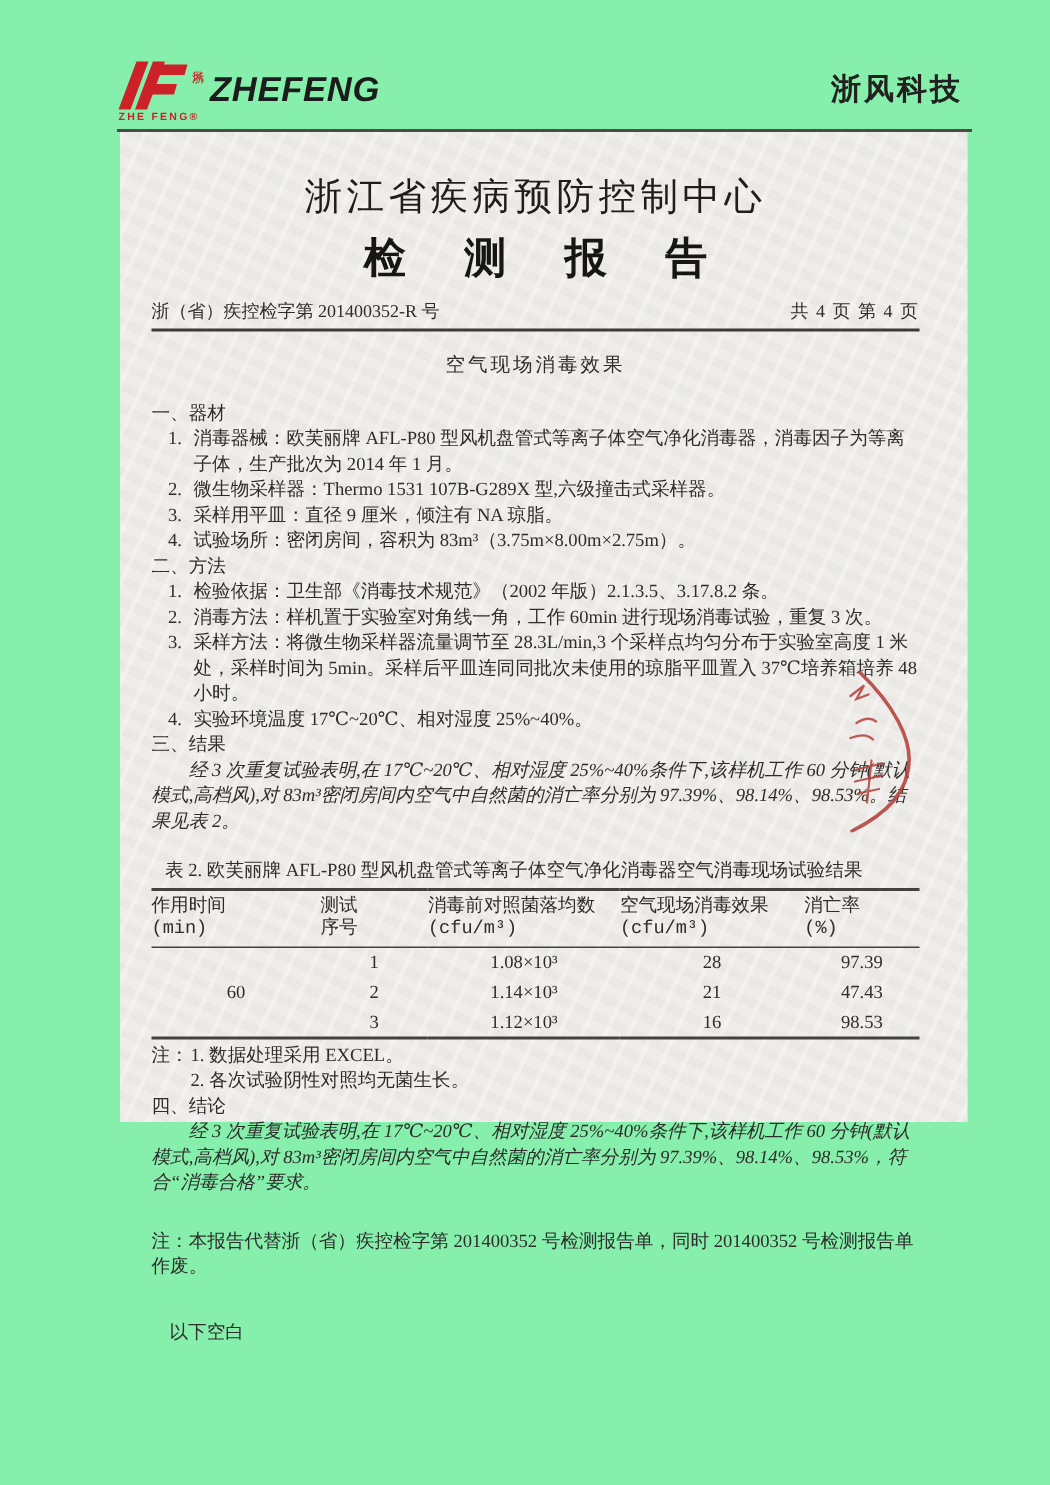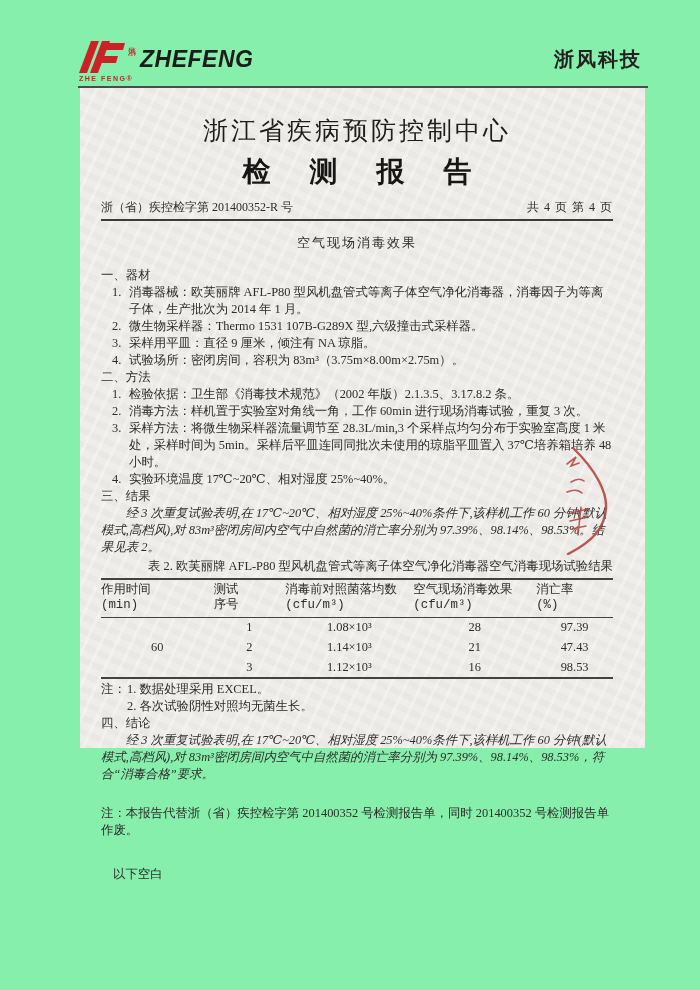--- a/index.html
+++ b/index.html
@@ -38,21 +38,21 @@
   .docno-row .right { letter-spacing:1px; }
   .title-rule { height:2px; background:#3c3b39; margin-top:3px; }
   .section-title { text-align:center; font-size:13px; margin-top:13px; letter-spacing:2px; }
 
   .bodytext { margin-top:15px; font-size:12.4px; line-height:17px; }
   .h-line { }
   .item { display:flex; padding-left:11px; }
   .item .no { flex:0 0 17px; }
   .item .txt { flex:1; }
   .para-indent { text-indent:2em;font-style:italic; }
-  .tbl-caption { margin-top:2px; padding-left:9px;text-align:right; }
+  .tbl-caption { margin-top:16px; padding-left:9px; }
 
   table.result { width:100%; border-collapse:collapse; margin-top:3px;
                  border-top:2px solid #434240; border-bottom:2px solid #434240; }
   table.result th { font-weight:normal; font-size:12.4px; line-height:15px;
                     padding:3px 0 4px; border-bottom:1.5px solid #434240; text-align:left;font-family:Liberation Mono, monospace; }
   table.result td { font-size:12.4px; text-align:center; height:20px; vertical-align:middle; }
   col.c1{width:22%} col.c2{width:14%} col.c3{width:25%} col.c4{width:24%} col.c5{width:15%}
 
   .note-block { margin-top:2px; }
   .note-line1 { display:flex; }

